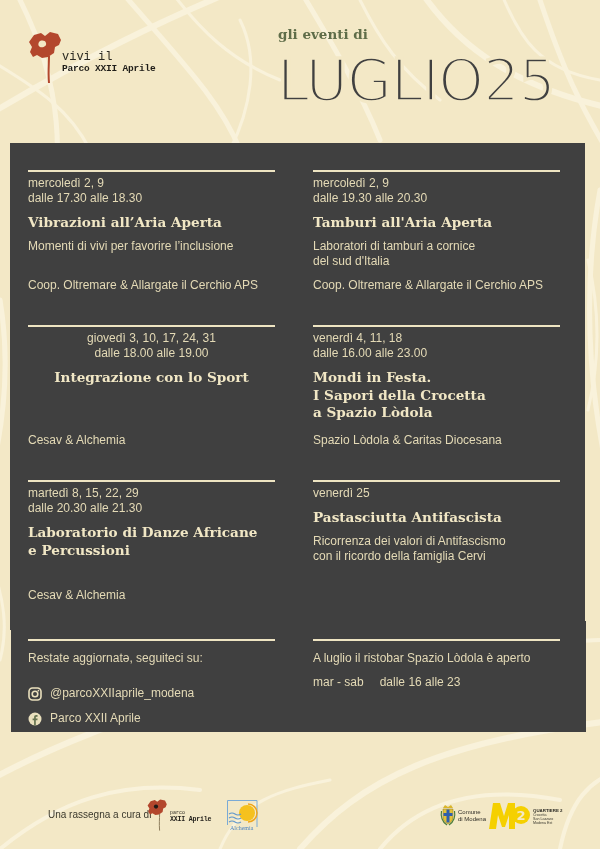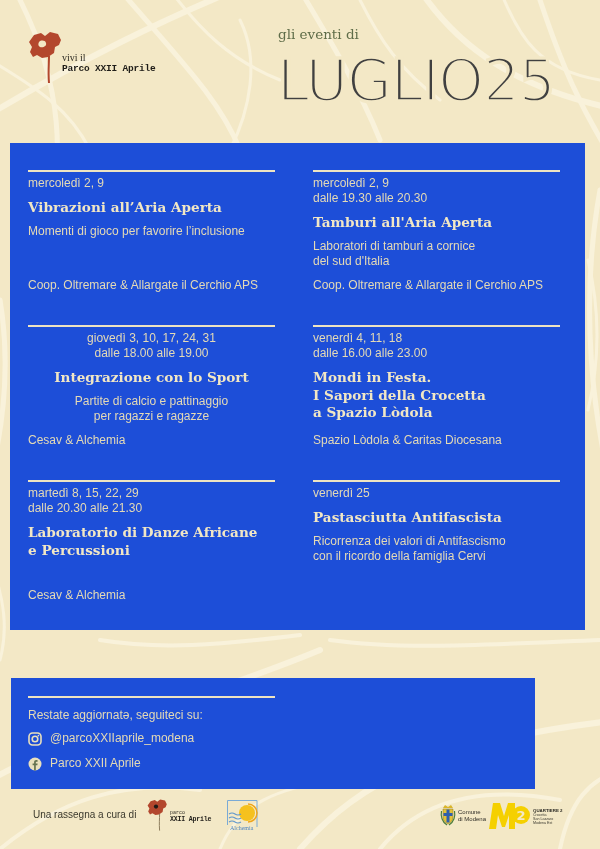--- a/index.html
+++ b/index.html
@@ -3,43 +3,43 @@
 <meta charset="utf-8">
 <style>
   *{box-sizing:border-box;margin:0;padding:0}
   html,body{width:600px;height:849px}
   body{position:relative;overflow:hidden;background:#f3e8c6;font-family:"Liberation Sans",sans-serif}
   .bg{position:absolute;left:0;top:0;width:600px;height:849px}
   .abs{position:absolute}
 
   
   .logo-poppy{position:absolute;left:28px;top:30px;width:40px;height:56px}
-  .logo-l1{position:absolute;left:62px;top:53px;font-family:Liberation Serif, serif;font-size:10px;line-height:9px;color:#2c2a22;white-space:nowrap}
+  .logo-l1{position:absolute;left:62px;top:53px;font-family:Liberation Mono, monospace;font-size:12px;line-height:9px;color:#2c2a22;white-space:nowrap}
   .logo-l2{position:absolute;left:62px;top:63px;font-family:"Liberation Mono",monospace;font-weight:bold;font-size:9.5px;line-height:11px;color:#1f1d18;white-space:nowrap;letter-spacing:-0.2px}
-  .kicker{position:absolute;left:278px;top:26px;font-family:"DejaVu Serif",serif;font-weight:normal;font-size:13.5px;line-height:17px;color:#5f6d49;white-space:nowrap}
+  .kicker{position:absolute;left:278px;top:26px;font-family:"DejaVu Serif",serif;font-weight:bold;font-size:13.5px;line-height:17px;color:#5f6d49;white-space:nowrap}
   .month{position:absolute;left:277px;top:52px;font-family:"DejaVu Sans",sans-serif;font-weight:400;font-size:58px;line-height:58px;color:#404040;letter-spacing:-1px;white-space:nowrap;-webkit-text-stroke:3.3px #f3e8c6;paint-order:normal}
 
   
-  .panel{position:absolute;background:#1d4ed8}
+  .panel{position:absolute;background:#404040}
   .cell{position:absolute;width:247px;height:150px}
   .rule{width:247px;height:2px;background:#eee4c2}
   .line{font-size:12px;line-height:15px;color:#e4dab6;white-space:nowrap}
   .date-block{margin-top:4px}
   .ev-title{margin-top:8px;font-family:"DejaVu Serif",serif;font-weight:bold;font-size:13.6px;line-height:17.5px;color:#f1e7c5;white-space:pre-line}
   .desc{margin-top:7px;white-space:pre-line}
   .org{position:absolute;left:0;top:108px}
 
   .info-row{display:flex;align-items:center;height:15px}
   .info-row svg{flex:0 0 auto}
   .ig-text{margin-left:8px}
   .fb-text{margin-left:8px}
   .hours-gap{margin-left:16px}
 
   
-  .curated{position:absolute;left:33px;top:809px;font-size:10px;line-height:12px;color:#3b392d;white-space:nowrap}
+  .curated{position:absolute;left:48px;top:809px;font-size:10px;line-height:12px;color:#3b392d;white-space:nowrap}
   .ft-mono-s{font-family:"Liberation Mono",monospace;font-size:5px;line-height:6px;color:#2a2820;white-space:nowrap}
   .ft-mono-b{font-family:"Liberation Mono",monospace;font-weight:bold;font-size:6.6px;line-height:8px;color:#1f1d18;white-space:nowrap;letter-spacing:-0.2px}
   .tiny{font-size:6px;line-height:7px;color:#2e2c26;white-space:nowrap}
   .micro-b{font-size:4.4px;line-height:5px;font-weight:bold;color:#2b2a24;white-space:nowrap}
   .micro{font-size:3.6px;line-height:4.2px;color:#3a382f;white-space:nowrap}
 </style>
 </head>
 <body>
 
 <svg class="bg" viewBox="0 0 600 849" xmlns="http://www.w3.org/2000/svg">
@@ -82,23 +82,24 @@
   <div class="kicker">gli eventi di</div>
   <div class="month">LUGLIO25</div>
 </div>
 
 <div class="panel" style="left:10px;top:143px;width:575px;height:487px;">
 
   <div class="cell" style="left:18px;top:27px;">
     <div class="rule"></div>
     <div class="date-block">
       <div class="line">mercoledì 2, 9</div>
+      <div class="line">dalle 17.30 alle 18.30</div>
     </div>
     <div class="ev-title">Vibrazioni all’Aria Aperta</div>
-    <div class="line desc">Momenti di gioco per favorire l’inclusione</div>
+    <div class="line desc">Momenti di vivi per favorire l’inclusione</div>
     <div class="line org">Coop. Oltremare &amp; Allargate il Cerchio APS</div>
   </div>
 
   <div class="cell" style="left:303px;top:27px;">
     <div class="rule"></div>
     <div class="date-block">
       <div class="line">mercoledì 2, 9</div>
       <div class="line">dalle 19.30 alle 20.30</div>
     </div>
     <div class="ev-title">Tamburi all'Aria Aperta</div>
@@ -107,22 +108,20 @@
     <div class="line org">Coop. Oltremare &amp; Allargate il Cerchio APS</div>
   </div>
 
   <div class="cell" style="left:18px;top:182px;text-align:center;">
     <div class="rule"></div>
     <div class="date-block">
       <div class="line">giovedì 3, 10, 17, 24, 31</div>
       <div class="line">dalle 18.00 alle 19.00</div>
     </div>
     <div class="ev-title">Integrazione con lo Sport</div>
-    <div class="line desc">Partite di calcio e pattinaggio
-per ragazzi e ragazze</div>
     <div class="line org">Cesav &amp; Alchemia</div>
   </div>
 
   <div class="cell" style="left:303px;top:182px;">
     <div class="rule"></div>
     <div class="date-block">
       <div class="line">venerdì 4, 11, 18</div>
       <div class="line">dalle 16.00 alle 23.00</div>
     </div>
     <div class="ev-title">Mondi in Festa.
@@ -146,41 +145,49 @@
     <div class="rule"></div>
     <div class="date-block">
       <div class="line">venerdì 25</div>
     </div>
     <div class="ev-title">Pastasciutta Antifascista</div>
     <div class="line desc">Ricorrenza dei valori di Antifascismo
 con il ricordo della famiglia Cervi</div>
   </div>
 </div>
 
-<div class="panel" style="left:11px;top:678px;width:524px;height:111px;">
+<div class="panel" style="left:11px;top:621px;width:575px;height:111px;">
   <div class="cell" style="left:17px;top:18px;height:90px;">
     <div class="rule"></div>
     <div class="line" style="margin-top:10px;">Restate aggiornatə, seguiteci su:</div>
-    <div class="info-row" style="margin-top:8px;">
+    <div class="info-row" style="margin-top:20px;">
       <svg width="14" height="14" viewBox="0 0 14 14" xmlns="http://www.w3.org/2000/svg">
         <rect x="1" y="1" width="12" height="12" rx="3.5" fill="none" stroke="#eae0bd" stroke-width="1.6"></rect>
         <circle cx="7" cy="7" r="2.8" fill="none" stroke="#eae0bd" stroke-width="1.6"></circle>
         <circle cx="10.4" cy="3.6" r="0.85" fill="#eae0bd"></circle>
       </svg>
       <span class="line ig-text">@parcoXXIIaprile_modena</span>
     </div>
     <div class="info-row" style="margin-top:10px;">
       <svg width="14" height="14" viewBox="0 0 14 14" xmlns="http://www.w3.org/2000/svg">
         <circle cx="7" cy="7" r="6.5" fill="#eae0bd"></circle>
         <path d="M7.8 13.4 V8.2 H9.4 L9.6 6.5 H7.8 V5.5 C7.8 5 8 4.7 8.6 4.7 H9.6 V3.2 C9.3 3.2 8.8 3.1 8.2 3.1 C6.9 3.1 6.1 3.9 6.1 5.3 V6.5 H4.6 V8.2 H6.1 V13.4 Z" fill="#667350"></path>
       </svg>
       <span class="line fb-text">Parco XXII Aprile</span>
     </div>
   </div>
 
+  <div class="cell" style="left:302px;top:18px;height:90px;">
+    <div class="rule"></div>
+    <div class="line" style="margin-top:10px;">A luglio il ristobar Spazio Lòdola è aperto</div>
+    <div class="info-row" style="margin-top:9px;">
+      <span class="line">mar - sab</span>
+      <span class="line hours-gap">dalle 16 alle 23</span>
+    </div>
+  </div>
 </div>
 
 <div>
   <div class="curated">Una rassegna a cura di</div>
 
   <svg class="abs" style="left:147px;top:798px;width:24px;height:34px;" viewBox="0 0 40 56" xmlns="http://www.w3.org/2000/svg">
     <path d="M6 5 L13 3 L17 6 L22 2 L30 4 L33 10 L31 15 L27 17 L26 23 L20 27 L14 28 L9 25 L5 27 L2 22 L4 17 L1 12 Z" fill="#b3472d"></path>
     <circle cx="15" cy="14" r="3.5" fill="#1e1a16"></circle>
     <path d="M21 26 C21 34 20 42 21 54" stroke="#8a7a5a" stroke-width="1.6" fill="none"></path>
   </svg>

